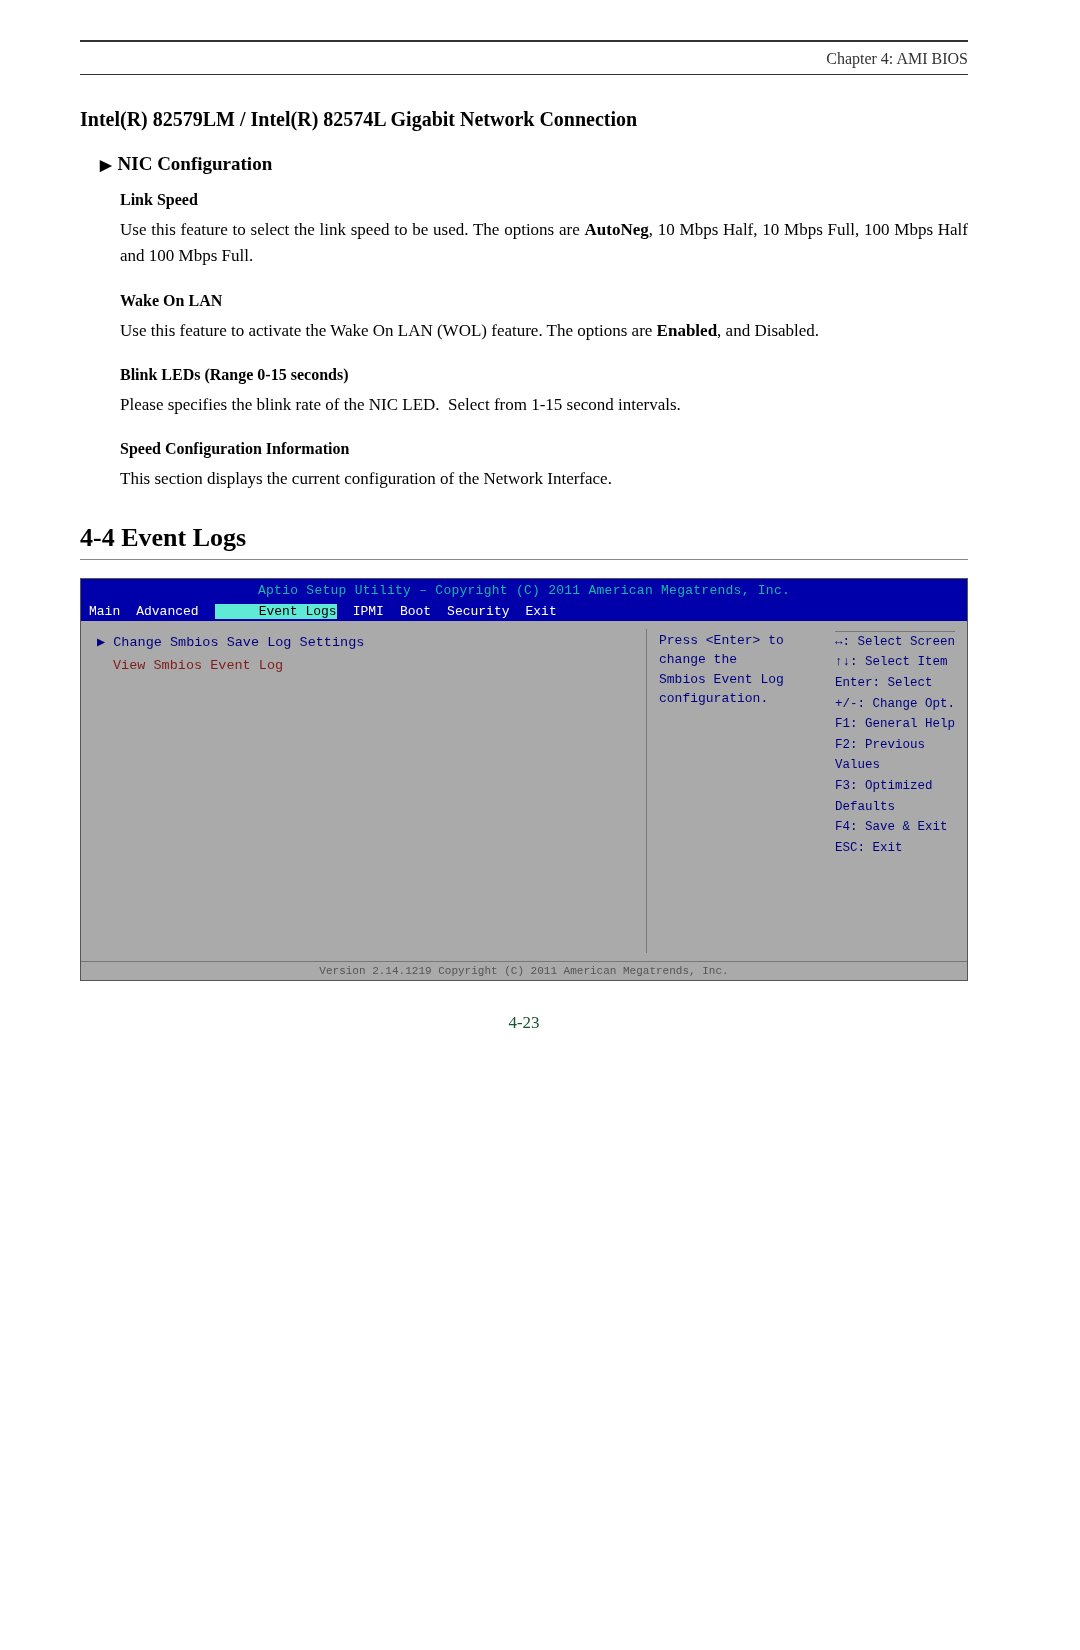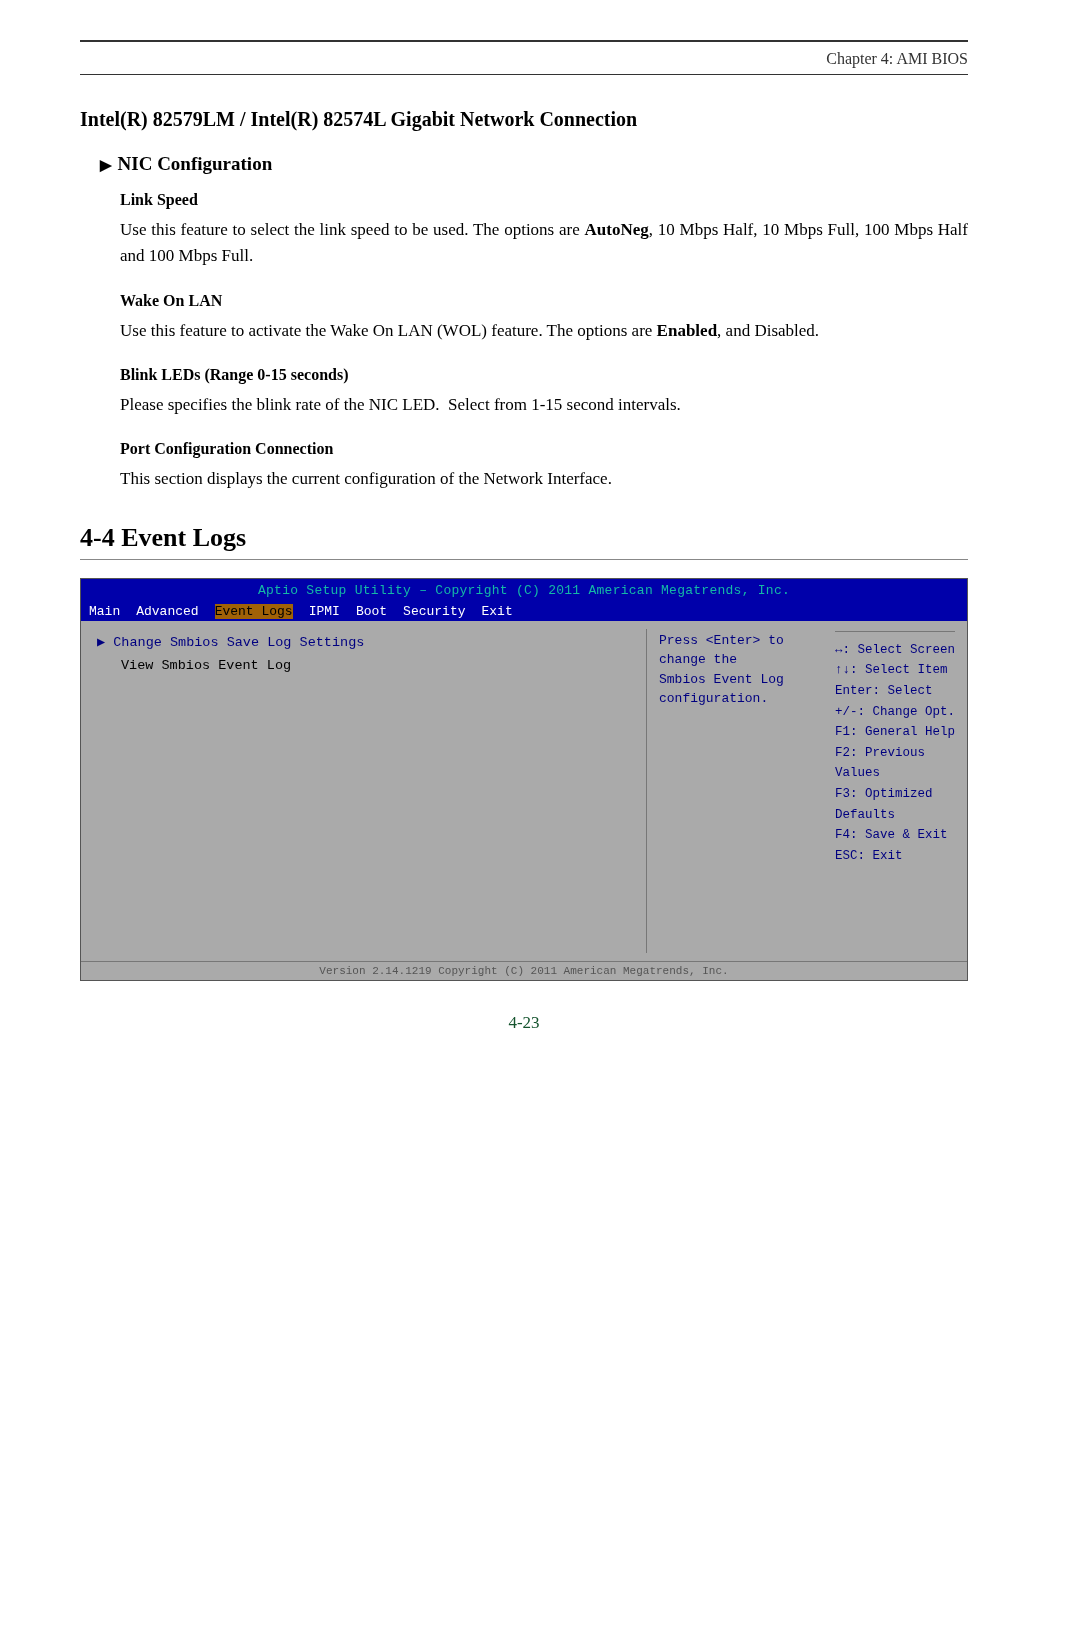--- a/index.html
+++ b/index.html
@@ -116,44 +116,45 @@
       font-size: 13px;
       display: flex;
       gap: 16px;
     }
 
     .bios-menu-item {
       cursor: pointer;
     }
 
     .bios-menu-item.active {
-      background: #a16207;
+      background: #5eead4;
       color: #000000;
+      padding-left: 44px;
     }
 
     .bios-body {
       display: flex;
       min-height: 340px;
       background: #aaaaaa;
     }
 
     .bios-left {
       flex: 1;
       padding: 12px 16px;
       color: #000080;
     }
 
     .bios-left .menu-item {
       margin-bottom: 8px;
       font-size: 13.5px;
     }
 
     .bios-left .menu-item-sub {
-      margin-left: 24px;
-      color: #000000;
+      margin-left: 16px;
+      color: #7f1d1d;
       margin-bottom: 4px;
     }
 
     .bios-divider-v {
       width: 1px;
       background: #777;
       margin: 8px 0;
     }
 
     .bios-right {
@@ -167,21 +168,20 @@
     }
 
     .bios-right-top {
       font-size: 13px;
       color: #000080;
       line-height: 1.5;
     }
 
     .bios-right-bottom {
       border-top: 1px solid #777;
-      padding-top: 8px;
       font-size: 12.5px;
       color: #000080;
       line-height: 1.65;
     }
 
     .bios-footer {
       background: #aaaaaa;
       border-top: 1px solid #777;
       text-align: center;
       color: #555;
@@ -225,21 +225,21 @@
   </div>
 
   <div class="feature-heading">
     <span>Blink LEDs (Range 0-15 seconds)</span>
   </div>
   <div class="feature-desc">
     Please specifies the blink rate of the NIC LED.&nbsp; Select from 1-15 second intervals.
   </div>
 
   <div class="feature-heading">
-    <span>Port Configuration Connection</span>
+    <span>Speed Configuration Information</span>
   </div>
   <div class="feature-desc">
     <span>This section displays the current configuration of the Network Interface.</span>
   </div>
 
   <div class="section-44-title">4-4  Event Logs</div>
 
   <div class="bios-screenshot">
 
     <div class="bios-title-bar">Aptio Setup Utility – Copyright (C) 2011 American Megatrends, Inc.</div>

